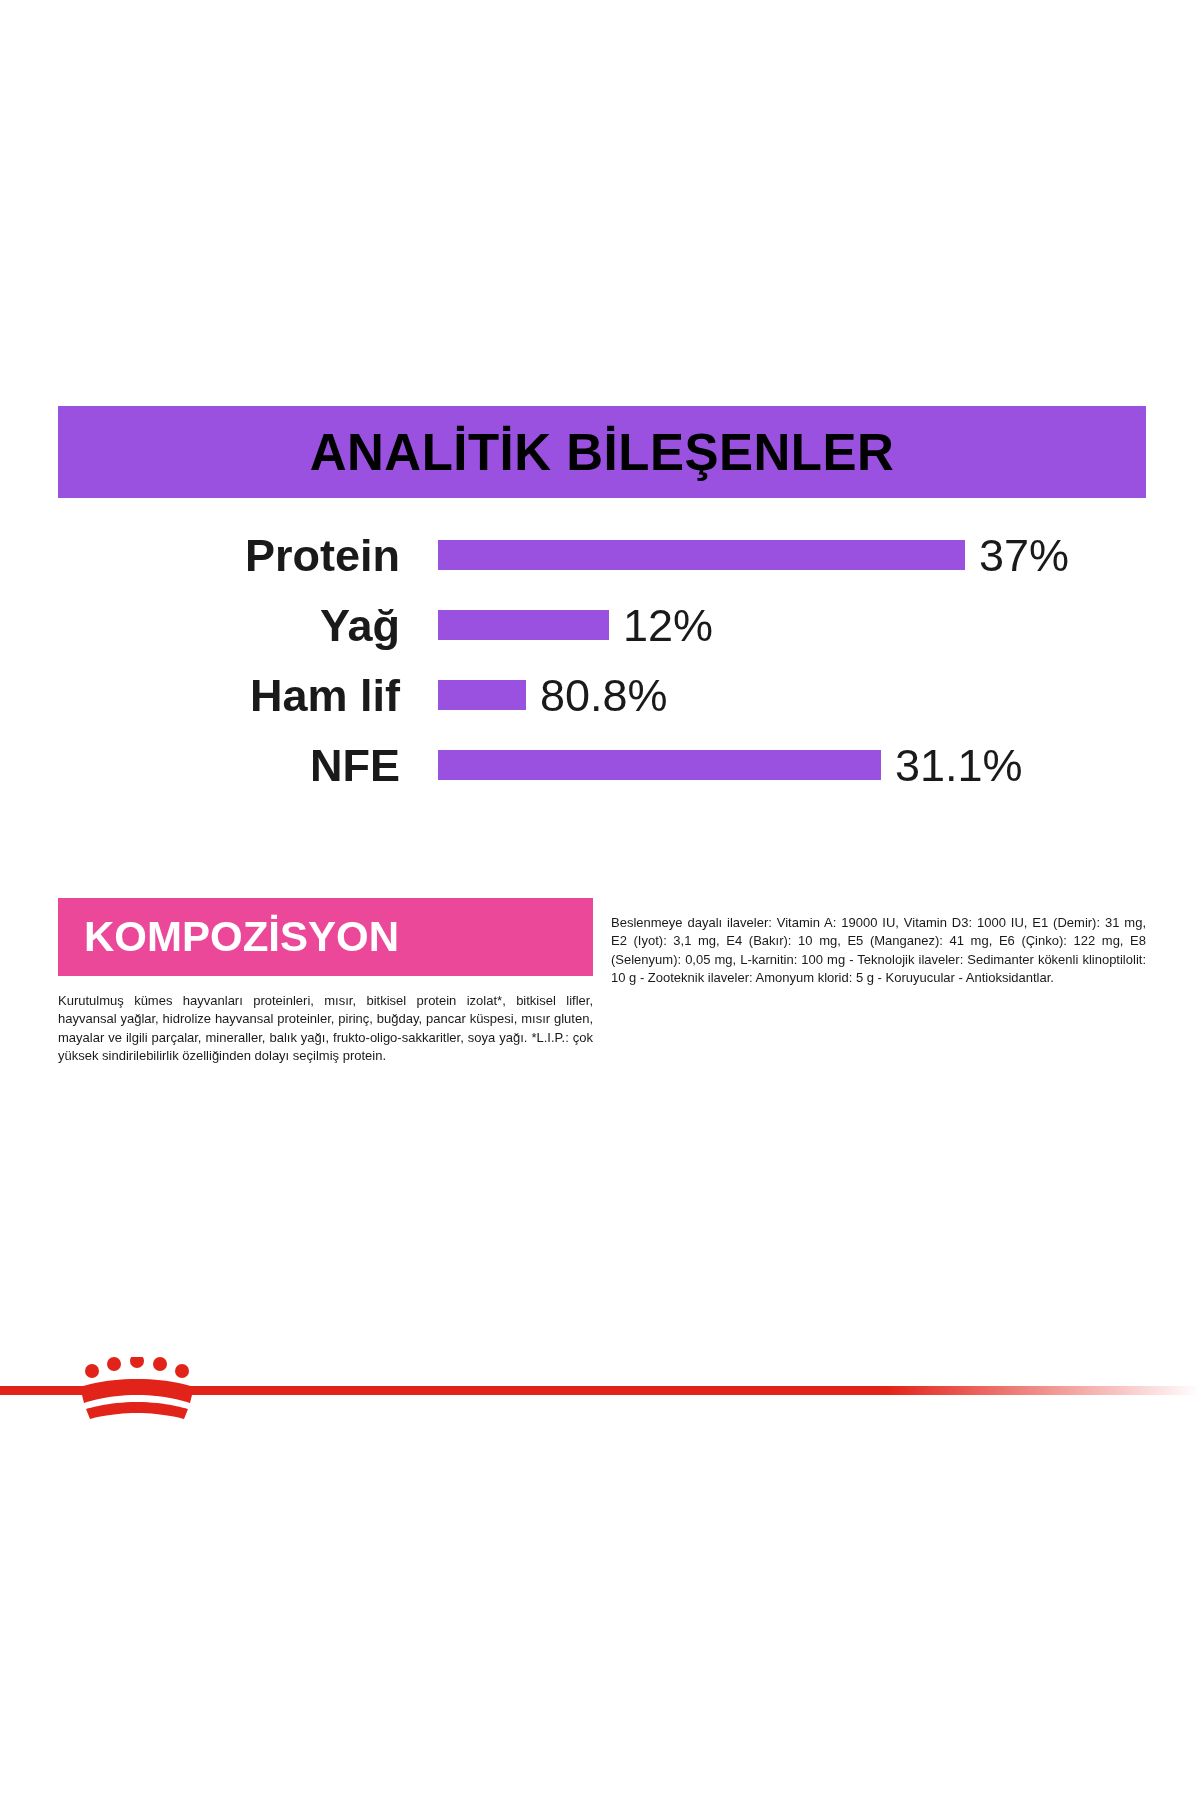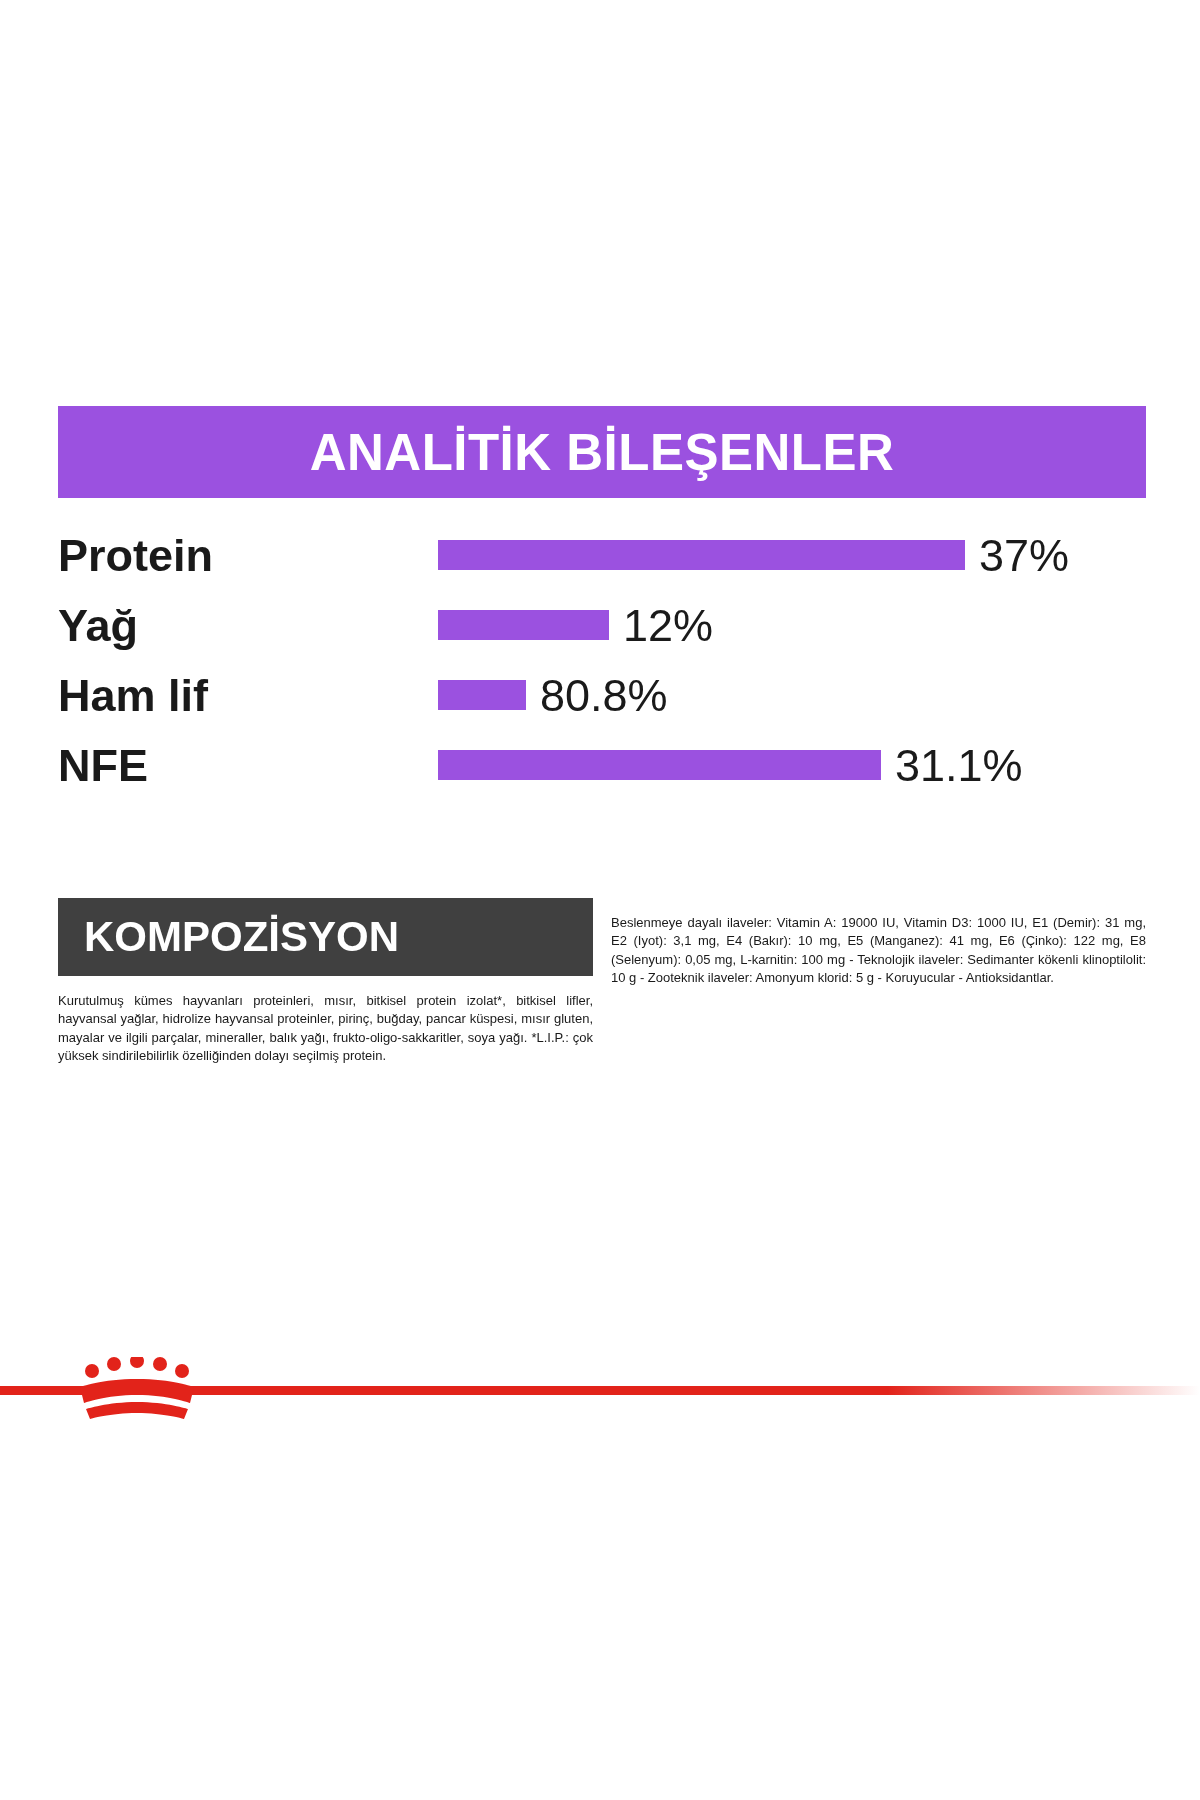--- a/index.html
+++ b/index.html
@@ -30,21 +30,21 @@
     left: 58px;
     top: 406px;
     width: 1088px;
     height: 92px;
     background: #9b51e0;
     display: flex;
     align-items: center;
     justify-content: center;
   }
   .analytic-banner-title {
-    color: #ffffff;
+    color: #000000;
     font-size: 51px;
     font-weight: bold;
     letter-spacing: 0.5px;
     line-height: 1;
     white-space: nowrap;
   }
 
   
   .bars {
     position: absolute;
@@ -52,21 +52,22 @@
     top: 520px;
     width: 1088px;
   }
   .bar-row {
     display: flex;
     align-items: center;
     height: 70px;
   }
   .bar-label {
     width: 380px;
-    padding-right: 10px;
+    text-align: right;
+    padding-right: 38px;
     box-sizing: border-box;
     font-size: 45px;
     font-weight: bold;
     color: #1a1a1a;
     line-height: 1;
     white-space: nowrap;
   }
   .bar-track {
     flex: 1;
     display: flex;
@@ -87,21 +88,21 @@
 
   
   .panel {
     position: absolute;
     width: 535px;
   }
   .panel-left  { left: 58px;  top: 898px; }
   .panel-right { left: 611px; top: 898px; }
 
   .panel-header {
-    background: #404040;
+    background: #ec4899;
     height: 78px;
     display: flex;
     align-items: center;
     padding-left: 26px;
     box-sizing: border-box;
   }
   .panel-header-title {
     color: #ffffff;
     font-size: 42px;
     font-weight: bold;

